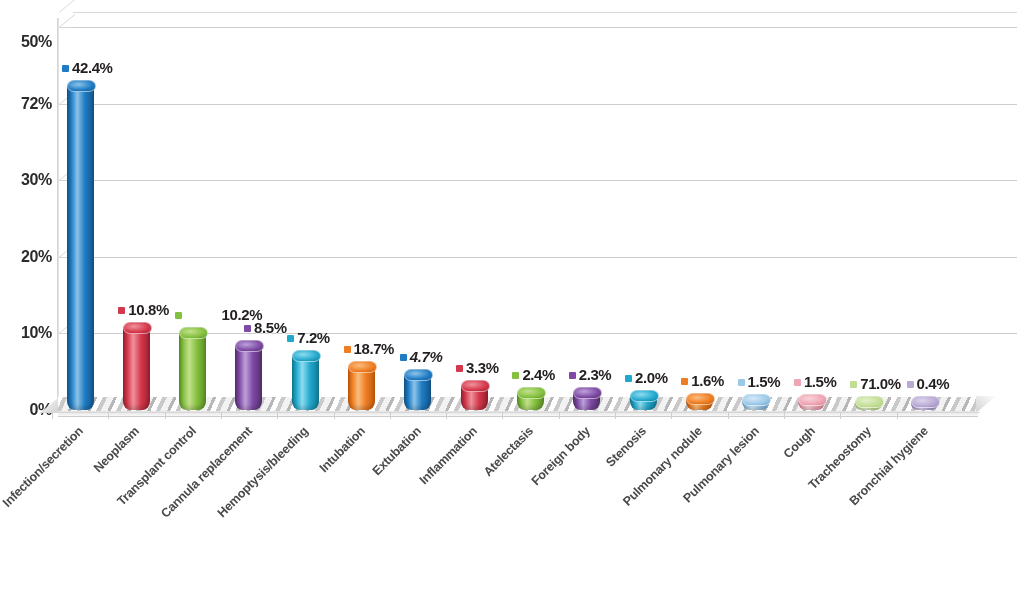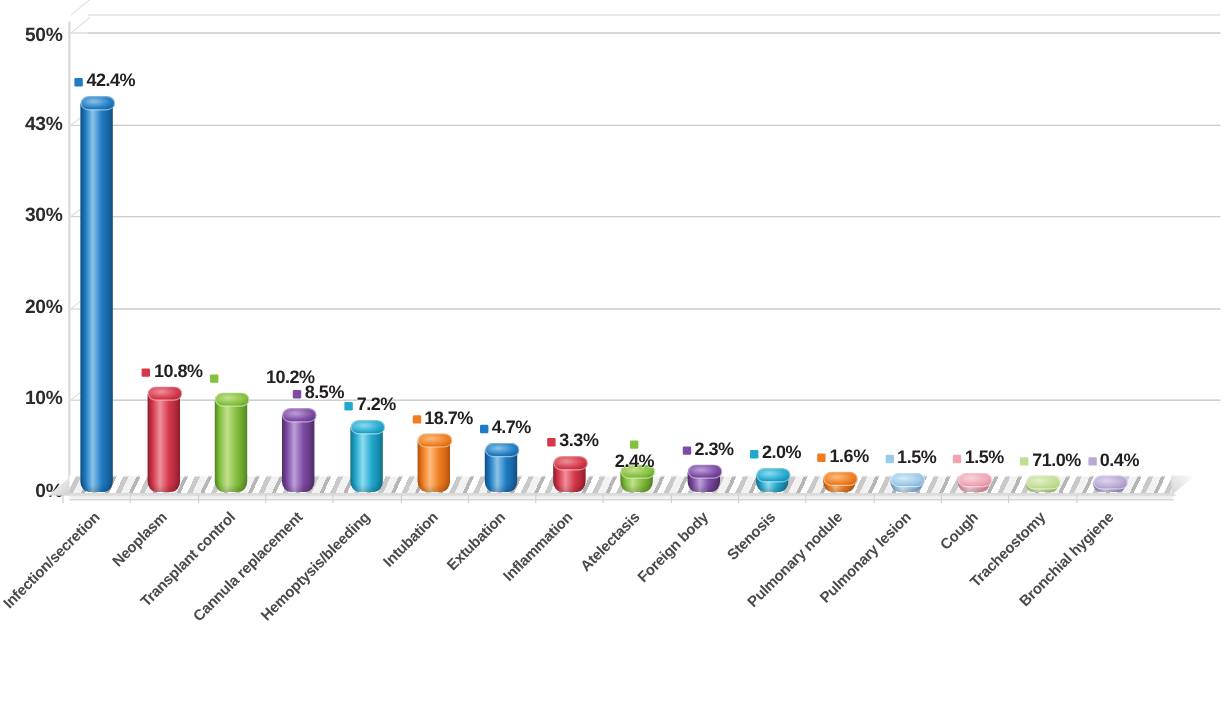--- a/index.html
+++ b/index.html
@@ -153,22 +153,22 @@
       </div>
   </div>
 
   <div class="y-axis">
     <div class="y-axis-line"></div>
     <div id="yticks">
         <div class="y-tick" style="top: 410px;">0%</div>
         <div class="y-tick" style="top: 333.45px;">10%</div>
         <div class="y-tick" style="top: 256.9px;">20%</div>
         <div class="y-tick" style="top: 180.35px;">30%</div>
-        <div class="y-tick" style="top: 103.8px;">43%</div>
-        <div class="y-tick" style="top: 30px;">50%</div>
+        <div class="y-tick" style="top: 103.8px;">72%</div>
+        <div class="y-tick" style="top: 42px;">50%</div>
       </div>
   </div>
 
   <div class="floor">
     <div class="floor-left"></div>
     <div class="floor-top"></div>
     <div class="floor-right"></div>
     <div class="floor-front"></div>
   </div>
 
@@ -218,37 +218,37 @@
         <div class="bar-cap" style="background: radial-gradient(at 38% 35%, rgb(251, 189, 125) 0%, rgb(239, 125, 34) 60%, rgb(193, 90, 12) 100%); border: 1px solid rgba(255, 255, 255, 0.45);"></div>
       </div>
       <div class="value-label" style="left: 343.5px; top: 339.601px;">
         <span class="value-marker" style="background: rgb(239, 125, 34);"></span>
         <span>18.7%</span>
       </div>
       <div class="bar-group" style="left: 404.3px; width: 27px; height: 35.9785px; bottom: 20px;">
         <div class="bar-body" style="background: linear-gradient(to right, rgb(18, 85, 140) 0%, rgb(31, 124, 196) 16%, rgb(140, 195, 232) 38%, rgb(31, 124, 196) 66%, rgb(18, 85, 140) 100%); box-shadow: rgba(0, 0, 0, 0.18) 0px -3px 4px inset;"></div>
         <div class="bar-cap" style="background: radial-gradient(at 38% 35%, rgb(140, 195, 232) 0%, rgb(31, 124, 196) 60%, rgb(18, 85, 140) 100%); border: 1px solid rgba(255, 255, 255, 0.45);"></div>
       </div>
-      <div class="value-label" style="left: 399.8px; top: 348.022px;">
+      <div class="value-label" style="left: 399.8px; top: 348.022px; font-style: italic;">
         <span class="value-marker" style="background: rgb(31, 124, 196);"></span>
         <span>4.7%</span>
       </div>
       <div class="bar-group" style="left: 460.6px; width: 27px; height: 25.2615px; bottom: 20px;">
         <div class="bar-body" style="background: linear-gradient(to right, rgb(154, 31, 48) 0%, rgb(213, 56, 75) 16%, rgb(239, 145, 156) 38%, rgb(213, 56, 75) 66%, rgb(154, 31, 48) 100%); box-shadow: rgba(0, 0, 0, 0.18) 0px -3px 4px inset;"></div>
         <div class="bar-cap" style="background: radial-gradient(at 38% 35%, rgb(239, 145, 156) 0%, rgb(213, 56, 75) 60%, rgb(154, 31, 48) 100%); border: 1px solid rgba(255, 255, 255, 0.45);"></div>
       </div>
       <div class="value-label" style="left: 456.1px; top: 358.738px; text-align: right;">
         <span class="value-marker" style="background: rgb(213, 56, 75);"></span>
         <span>3.3%</span>
       </div>
       <div class="bar-group" style="left: 516.9px; width: 27px; height: 18.372px; bottom: 20px;">
         <div class="bar-body" style="background: linear-gradient(to right, rgb(90, 143, 36) 0%, rgb(132, 193, 63) 16%, rgb(196, 224, 141) 38%, rgb(132, 193, 63) 66%, rgb(90, 143, 36) 100%); box-shadow: rgba(0, 0, 0, 0.18) 0px -3px 4px inset;"></div>
         <div class="bar-cap" style="background: radial-gradient(at 38% 35%, rgb(196, 224, 141) 0%, rgb(132, 193, 63) 60%, rgb(90, 143, 36) 100%); border: 1px solid rgba(255, 255, 255, 0.45);"></div>
       </div>
-      <div class="value-label" style="left: 512.4px; top: 365.628px; flex-direction: column;">
+      <div class="value-label" style="left: 512.4px; top: 365.628px;">
         <span class="value-marker" style="background: rgb(132, 193, 63);"></span>
         <span>2.4%</span>
       </div>
       <div class="bar-group" style="left: 573.2px; width: 27px; height: 17.6065px; bottom: 20px;">
         <div class="bar-body" style="background: linear-gradient(to right, rgb(85, 48, 110) 0%, rgb(126, 74, 165) 16%, rgb(189, 161, 218) 38%, rgb(126, 74, 165) 66%, rgb(85, 48, 110) 100%); box-shadow: rgba(0, 0, 0, 0.18) 0px -3px 4px inset;"></div>
         <div class="bar-cap" style="background: radial-gradient(at 38% 35%, rgb(189, 161, 218) 0%, rgb(126, 74, 165) 60%, rgb(85, 48, 110) 100%); border: 1px solid rgba(255, 255, 255, 0.45);"></div>
       </div>
       <div class="value-label" style="left: 568.7px; top: 366.394px;">
         <span class="value-marker" style="background: rgb(126, 74, 165);"></span>
         <span>2.3%</span>

